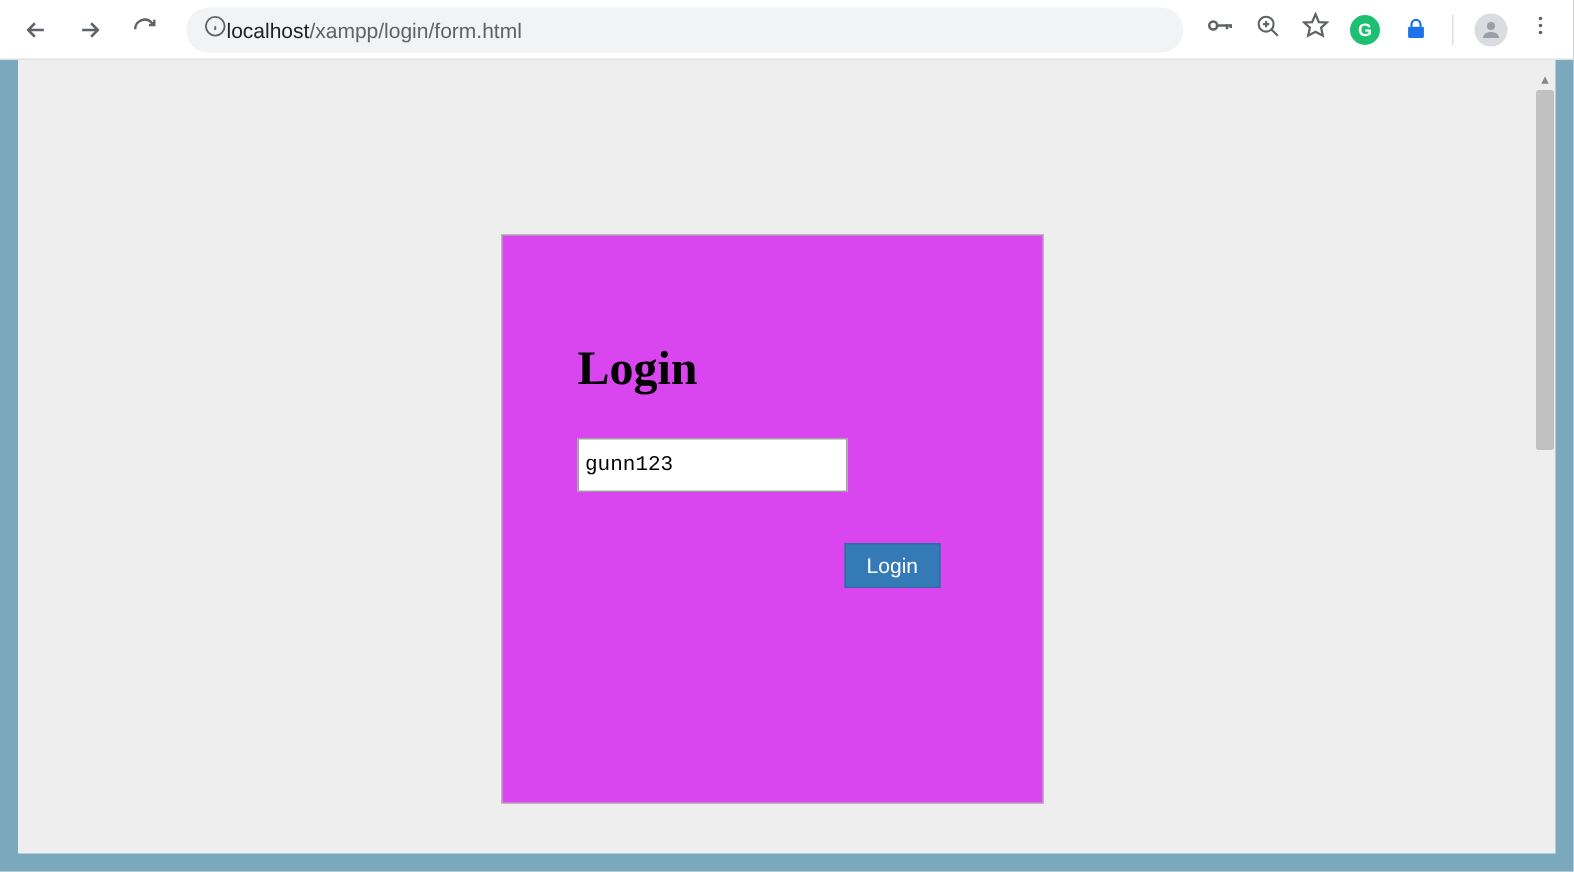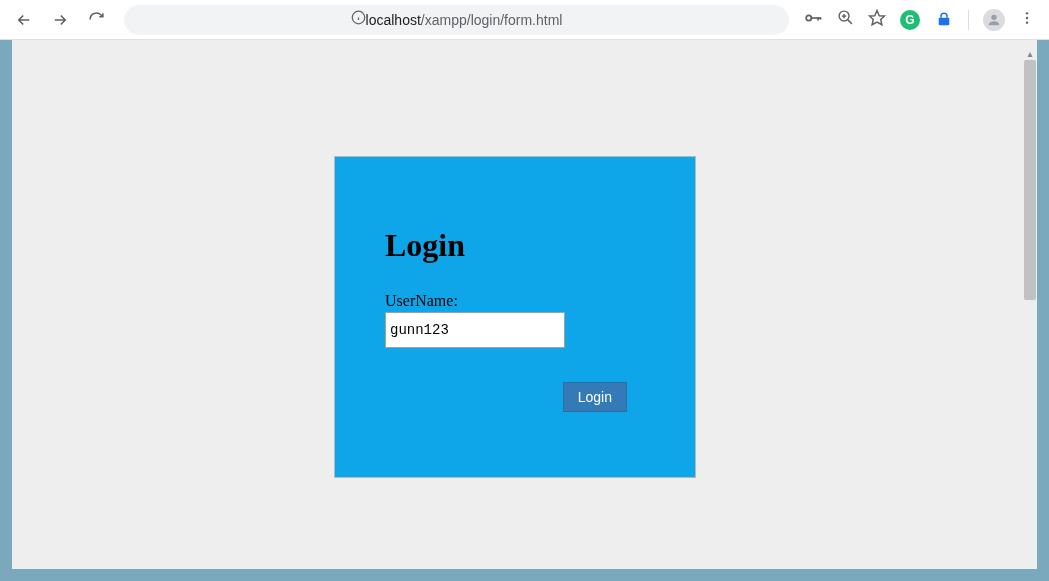--- a/index.html
+++ b/index.html
@@ -32,21 +32,20 @@
       flex: 1;
       display: flex;
       align-items: center;
       background: #f1f3f4;
       border-radius: 16px;
       height: 30px;
       padding: 0 12px;
       gap: 0;
       color: #5f6368;
       margin: 0 6px;
-      justify-content: center;
     }
     .address-text {
       font-size: 14px;
       color: #202124;
     }
     .addr-host { color: #202124; }
     .addr-path { color: #5f6368; }
     .right-icons {
       display: flex;
       align-items: center;
@@ -80,22 +79,22 @@
       position:absolute; right:0; top:10px; width:14px; height: calc(100% - 10px);
       background: transparent;
     }
     .scrollbar-thumb { position:absolute; right:1px; top:10px; width:12px; height:240px; background:#c1c1c1; border-radius:2px; }
     .scrollbar-arrow-up { position:absolute; right:1px; top:0; width:12px;height:10px;font-size:10px;color:#888;text-align:center;line-height:8px;}
     .login-card {
       position: absolute;
       left: 322px;
       top: 116px;
       width: 362px;
-      height: 322px;
-      background: #0ea5e9;
+      height: 380px;
+      background: #d946ef;
       border: 1px solid #b8b8b8;
       padding: 70px 50px 30px 50px;
     }
     .login-title {
       font-family: 'Times New Roman', Times, serif;
       font-size: 32px;
       font-weight: bold;
       margin-bottom: 28px;
     }
     .field-label {
@@ -204,21 +203,20 @@
         </svg>
     </span>
   </div>
 </div>
 
 <div class="content-area">
   <div class="login-card">
     <h1 class="login-title">Login</h1>
 
     <div class="field-group">
-      <label class="field-label">UserName:</label>
       <input type="text" class="text-input" value="gunn123" style="">
     </div>
 
 
     <button class="login-btn">Login</button>
   </div>
 
   <div class="scrollbar">
     <div class="scrollbar-arrow-up">▴</div>
     <div class="scrollbar-thumb"></div>

